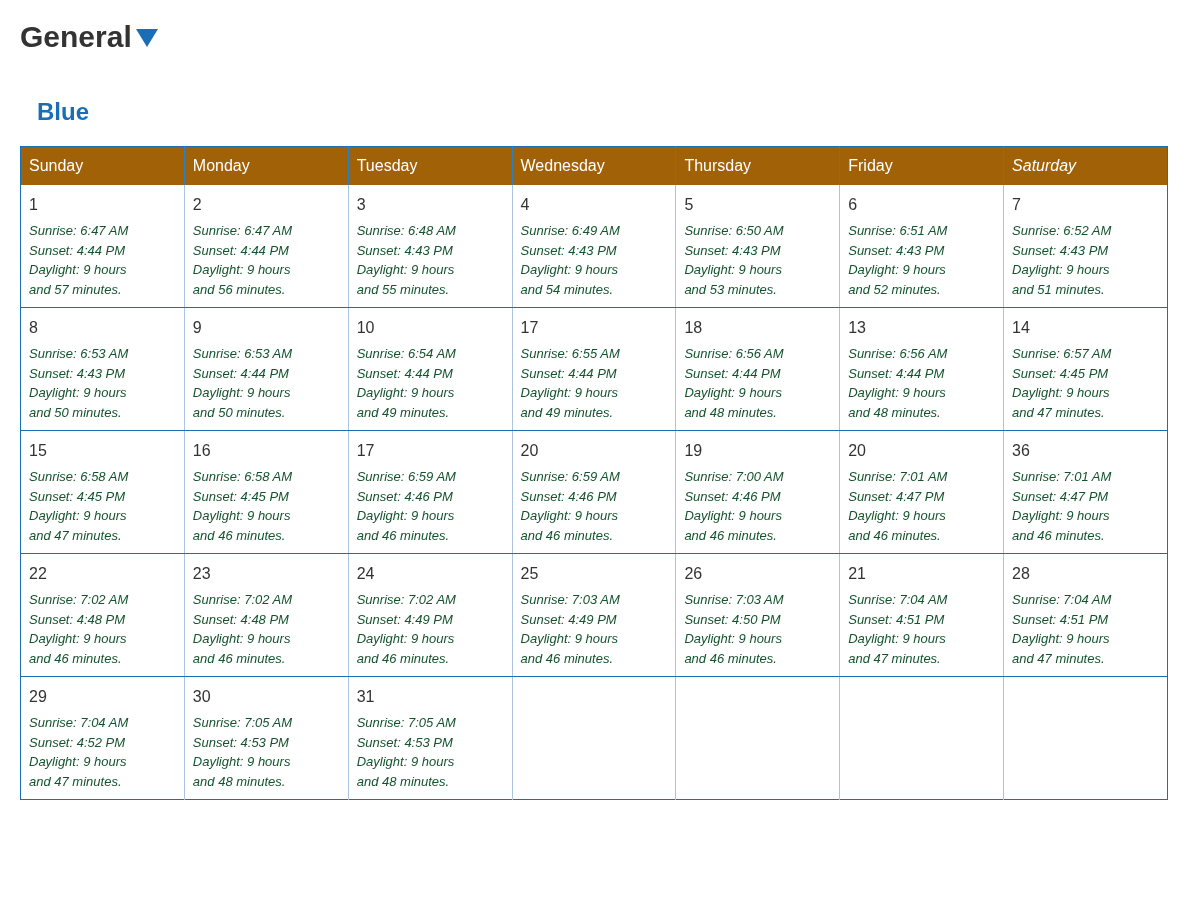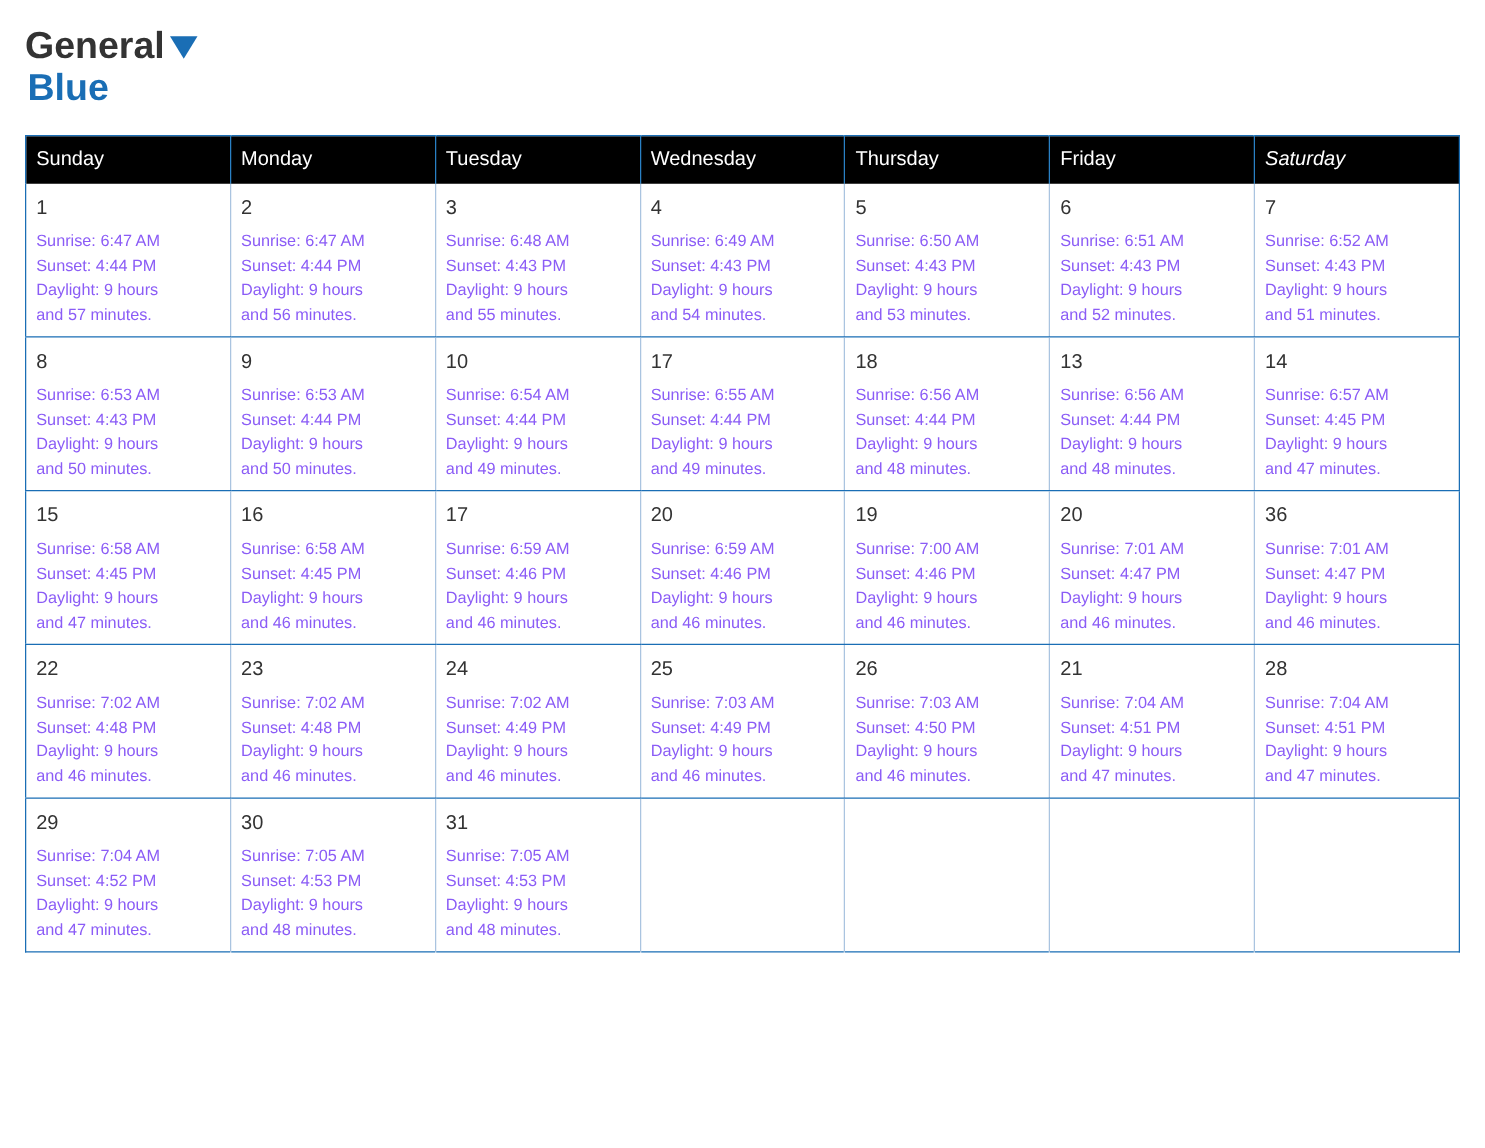--- a/index.html
+++ b/index.html
@@ -28,21 +28,21 @@
       font-size: 20px;
       color: #333;
       margin-top: 4px;
     }
     .calendar {
       width: 100%;
       border-collapse: collapse;
       border: 1px solid #1a6eb5;
     }
     .calendar th {
-      background-color: #000000;
+      background-color: #a16207;
       color: #fff;
       padding: 10px 8px;
       text-align: left;
       font-size: 16px;
       font-weight: normal;
       border-right: 1px solid #2980c4;
     }
     .calendar th:last-child {
       border-right: none;
       font-style: italic;
@@ -64,48 +64,50 @@
       border-bottom: none;
     }
     .day-number {
       font-size: 16px;
       font-weight: normal;
       margin-bottom: 4px;
       display: block;
     }
     .day-info {
       font-size: 13px;
-      color: #8b5cf6;
+      color: #14532d;
+      font-style: italic;
     }
     .empty-cell {
       background: #fff;
     }
     .logo-wrapper {
       display: flex;
       flex-direction: column;
       align-items: flex-start;
+      gap: 44px;
     }
     .logo-line1 {
       display: flex;
       align-items: center;
     }
   </style>
 </head>
 <body>
 
 <div class="header">
   <div class="logo-wrapper">
     <div class="logo-line1">
       <span style="font-size:30px;font-weight:bold;color:#333;font-family:Arial,sans-serif;">General</span>
       <svg width="26" height="26" viewBox="0 0 26 26" style="margin-left:2px;margin-top:2px;">
         <polygon points="2,4 24,4 13,22" fill="#1a6eb5"></polygon>
       </svg>
     </div>
     <div>
-      <span style="font-size:30px;font-weight:bold;color:#1a6eb5;font-family:Arial,sans-serif;margin-left:2px;">Blue</span>
+      <span style="font-size:24px;font-weight:bold;color:#1a6eb5;font-family:Arial,sans-serif;margin-left:17px;">Blue</span>
     </div>
   </div>
   <div class="title-section">
     <div class="month-title"></div>
     <div class="location-title"></div>
   </div>
 </div>
 
 <table class="calendar">
   <thead>

